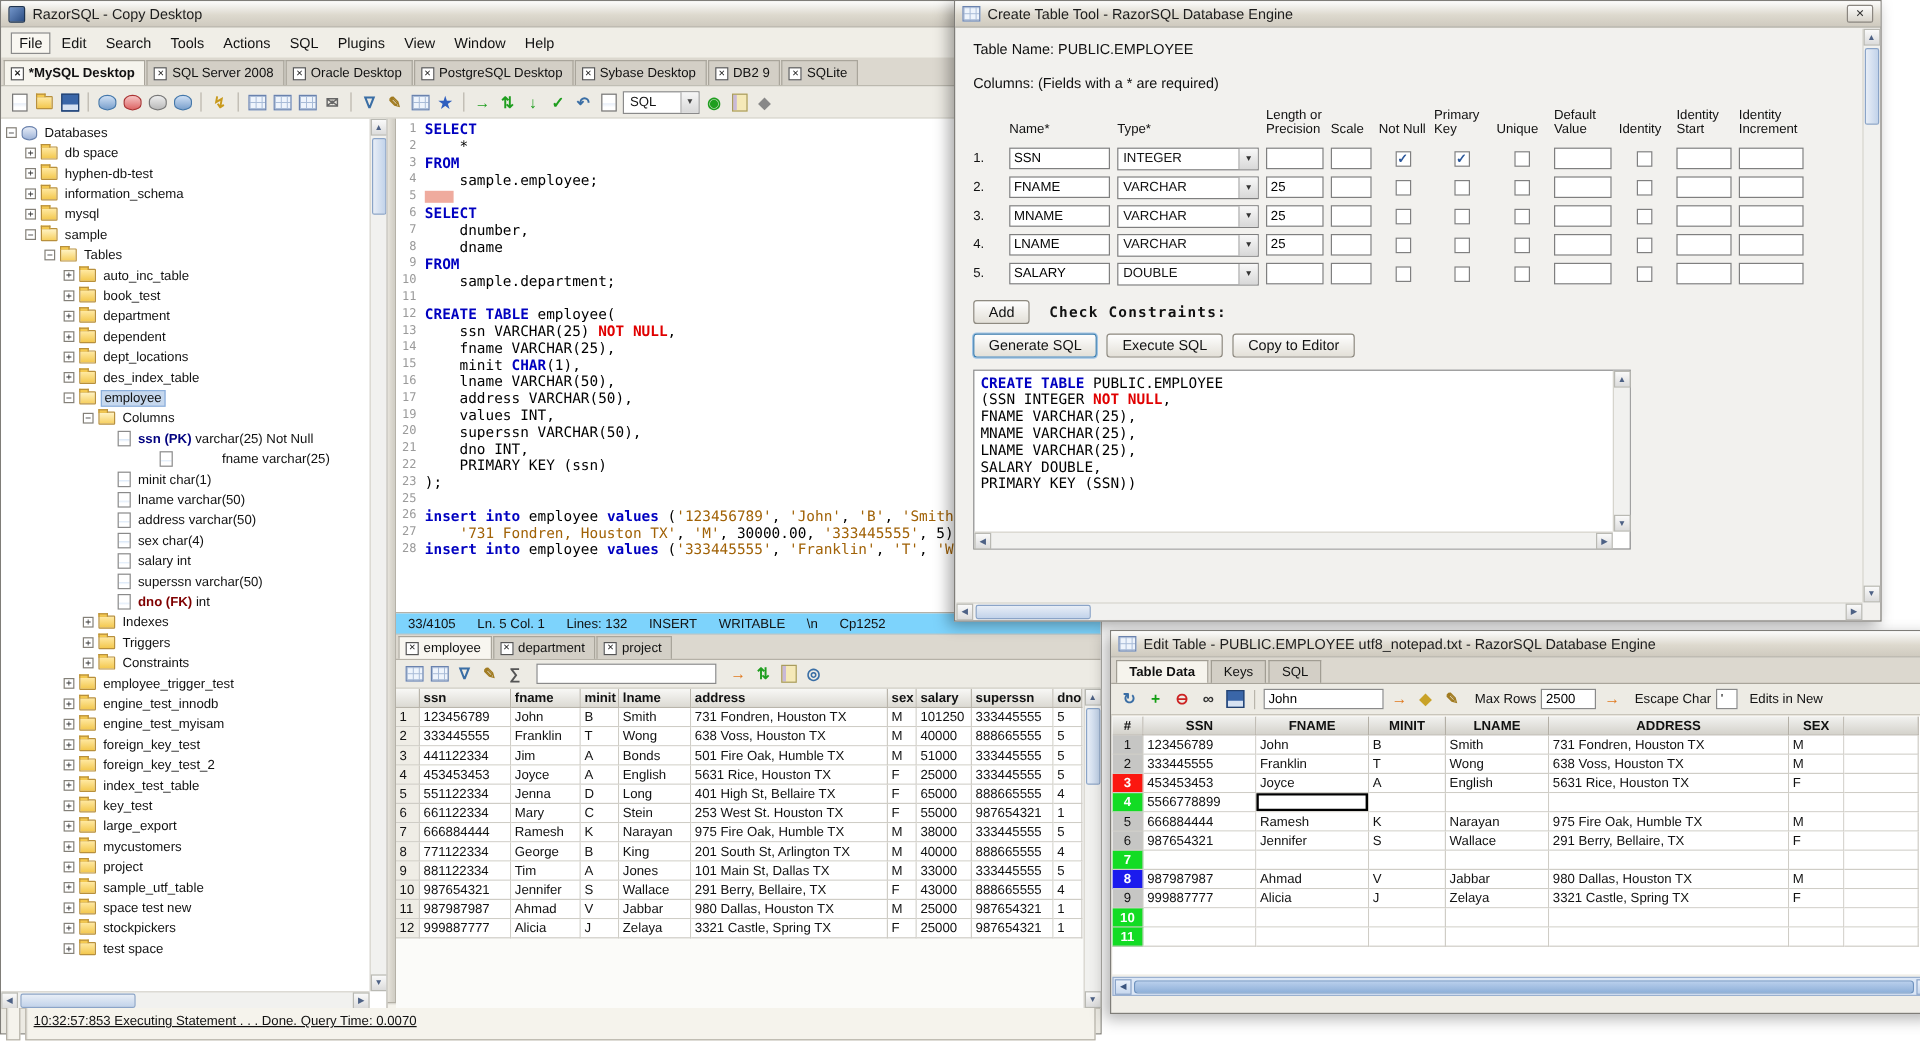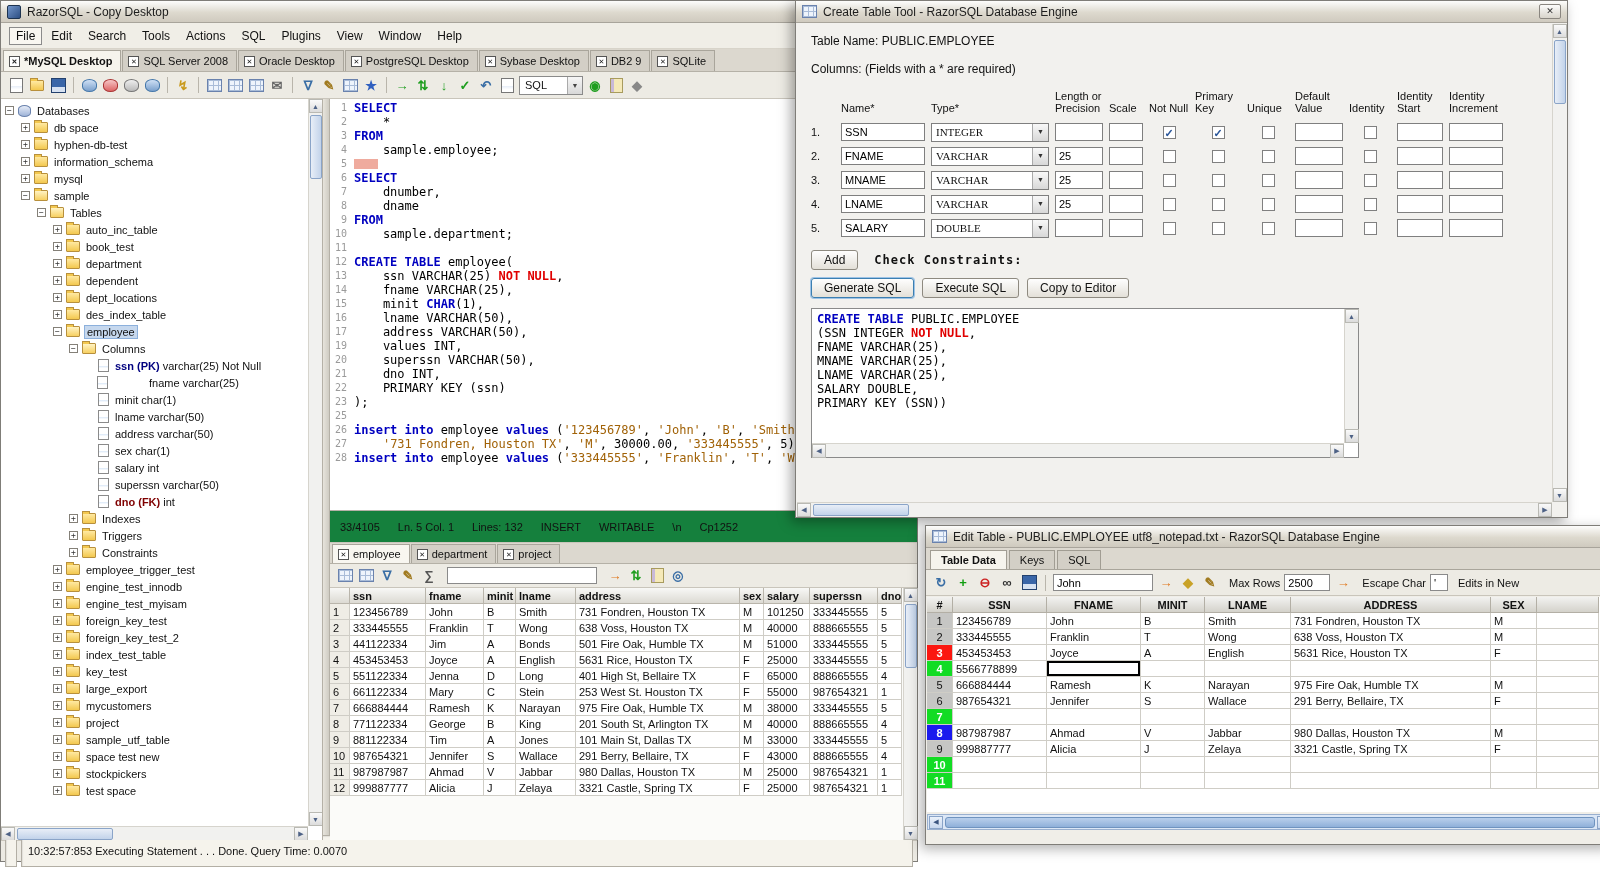--- a/index.html
+++ b/index.html
@@ -81,57 +81,57 @@
     color:#4d6185;background:linear-gradient(#fafafa,#dcdcdc);border:1px solid #b9b9b3;}
   .sthumb{width:12px;height:64px;flex:none;background:linear-gradient(90deg,#e8eef7,#c2d3ea);
     border:1px solid #8aa4c8;border-radius:2px;margin-top:2px;}
   .sbtn.bottom{margin-top:auto;}
   .hsb{display:flex;align-items:center;background:#f1f1ef;border-top:1px solid #d6d4cd;}
   .sthumb.h{height:12px;width:96px;margin:0 0 0 2px;background:linear-gradient(#e8eef7,#c2d3ea);
     border:1px solid #8aa4c8;border-radius:2px;}
   .sbtn.right{margin-left:auto;}
   .treevsb{position:absolute;right:0;top:0;bottom:14px;width:14px;}
   .treehsb{position:absolute;left:0;right:14px;bottom:0;height:14px;}
-  .edstatus{height:32px;flex:none;display:flex;align-items:center;gap:18px;padding:0 10px;background:#15803d;
+  .edstatus{height:18px;flex:none;display:flex;align-items:center;gap:18px;padding:0 10px;background:#7dd3fc;
     border-bottom:1px solid #c9c5bb;font-size:11px;}
   .rtabs{height:21px;flex:none;display:flex;align-items:flex-end;gap:1px;padding-left:2px;background:#dcd8cf;
     border-bottom:1px solid #b5b1a7;}
   .rtab{display:flex;align-items:center;gap:4px;height:19px;padding:2px 8px 2px 5px;font-size:11px;
     background:#d3cfc6;border:1px solid #a9a59b;border-bottom:none;}
   .rtab.on{background:#f8f6f0;}
   .rtoolbar{height:24px;flex:none;display:flex;align-items:center;gap:3px;padding:0 6px;background:#edebe4;
     border-bottom:1px solid #c9c5bb;}
   .fin{height:17px;width:150px;border:1px solid #8a8a8a;background:#fff;font-size:11px;padding:0 3px;
     margin-left:6px;font-family:"Liberation Sans",sans-serif;}
   .gridwrap{flex:1;position:relative;min-height:0;background:#fbfbf9;}
   .grid{position:absolute;left:0;top:0;right:14px;bottom:0;overflow:hidden;font-size:11px;}
   .grow{display:grid;grid-template-columns:20px 76px 58px 32px 60px 164px 24px 46px 68px 24px;height:16px;}
   .gc{border-right:1px solid #cfcdc6;border-bottom:1px solid #cfcdc6;padding:1px 3px 0;line-height:14px;
     white-space:nowrap;overflow:hidden;background:#fff;}
   .ghead .gc{background:linear-gradient(#f8f8f6,#dcdad3);font-weight:bold;border-color:#b9b5ab;}
   .gnum{background:#efede6;}
   .reswsb{position:absolute;right:0;top:0;bottom:0;width:14px;}
   .mstatus{height:20px;flex:none;display:flex;align-items:center;gap:4px;padding:1px 4px;background:#eceae3;}
   .statbox{height:32px;border:1px solid #b3afa5;background:#f5f3ec;box-shadow:inset 1px 1px 1px rgba(0,0,0,.08);
-    font-size:11px;display:flex;align-items:center;padding:0 6px;}
+    font-size:11px;display:flex;align-items:center;padding:0 6px;text-decoration:underline;}
   .statbox.small{width:12px;padding:0;}
   .statbox.wide{flex:1;}
   
   .create{left:795px;top:0;width:773px;height:518px;background:#f2f1ee;box-shadow:-4px 4px 12px rgba(0,0,0,.35);}
   .cbody{position:absolute;left:1px;top:23px;right:15px;bottom:15px;padding:10px 4px 0 14px;font-size:12px;overflow:hidden;}
   .ctline{margin-bottom:14px;}
   .cthead,.ctrow{display:grid;grid-template-columns:24px 84px 118px 48px 34px 40px 46px 42px 48px 42px 46px 54px;
     column-gap:6px;align-items:center;}
   .cthead{margin:12px 0 6px;font-size:11px;align-items:end;}
   .cth{line-height:12px;}
   .ctrow{height:24px;font-size:11px;}
   .ctin{height:18px;width:100%;border:1px solid #7f7f7f;background:#fff;font-size:11px;padding:0 3px;
     font-family:"Liberation Sans",sans-serif;}
   .ctcombo{height:19px;border:1px solid #7f7f7f;background:#fff;display:flex;align-items:center;
-    justify-content:space-between;font-size:11px;padding-left:4px;font-family:Liberation Serif, serif;}
+    justify-content:space-between;font-size:11px;padding-left:4px;}
   .cdd{width:16px;height:17px;border-left:1px solid #aaa;background:linear-gradient(#f8f8f8,#d8d8d8);
     font-size:7px;display:flex;align-items:center;justify-content:center;color:#333;}
   .cbwrap{display:flex;justify-content:center;}
   .cb{width:13px;height:13px;border:1px solid #808080;background:#fff;color:#2b579a;font-weight:bold;
     font-size:11px;line-height:12px;text-align:center;}
   .ctactions{display:flex;align-items:center;gap:16px;margin:10px 0 8px;}
   .btn{font-family:"Liberation Sans",sans-serif;font-size:12px;padding:2px 12px;color:#111;
     background:linear-gradient(#fefefe,#e3e0d8);border:1px solid #8e8a80;border-radius:3px;}
   .btn.focus{border-color:#3c7fb1;box-shadow:0 0 0 1px #9ec3e6;}
   .cclabel{font-family:"DejaVu Sans Mono",monospace;font-weight:bold;letter-spacing:1px;font-size:12px;}
@@ -362,21 +362,21 @@
             <div class="trow" style="padding-left: 68px;">
               <span class="exp">−</span>
               <span class="tic i-folder open"></span>
               <span class="tlab">Columns</span>
             </div>
             <div class="trow" style="padding-left: 84px;">
               <span class="exp noop"></span>
               <span class="tic i-page"></span>
               <span class="tlab"><b style="color: rgb(0, 0, 127);">ssn (PK)</b> varchar(25) Not Null</span>
             </div>
-            <div class="trow" style="padding-left: 48px; gap: 39px;">
+            <div class="trow" style="padding-left: 84px; gap: 39px;">
               <span class="exp noop"></span>
               <span class="tic i-page"></span>
               <span class="tlab">fname varchar(25)</span>
             </div>
             <div class="trow" style="padding-left: 84px;">
               <span class="exp noop"></span>
               <span class="tic i-page"></span>
               <span class="tlab">minit char(1)</span>
             </div>
             <div class="trow" style="padding-left: 84px;">
@@ -385,21 +385,21 @@
               <span class="tlab">lname varchar(50)</span>
             </div>
             <div class="trow" style="padding-left: 84px;">
               <span class="exp noop"></span>
               <span class="tic i-page"></span>
               <span class="tlab">address varchar(50)</span>
             </div>
             <div class="trow" style="padding-left: 84px;">
               <span class="exp noop"></span>
               <span class="tic i-page"></span>
-              <span class="tlab">sex char(1)</span>
+              <span class="tlab">sex char(4)</span>
             </div>
             <div class="trow" style="padding-left: 84px;">
               <span class="exp noop"></span>
               <span class="tic i-page"></span>
               <span class="tlab">salary int</span>
             </div>
             <div class="trow" style="padding-left: 84px;">
               <span class="exp noop"></span>
               <span class="tic i-page"></span>
               <span class="tlab">superssn varchar(50)</span>

